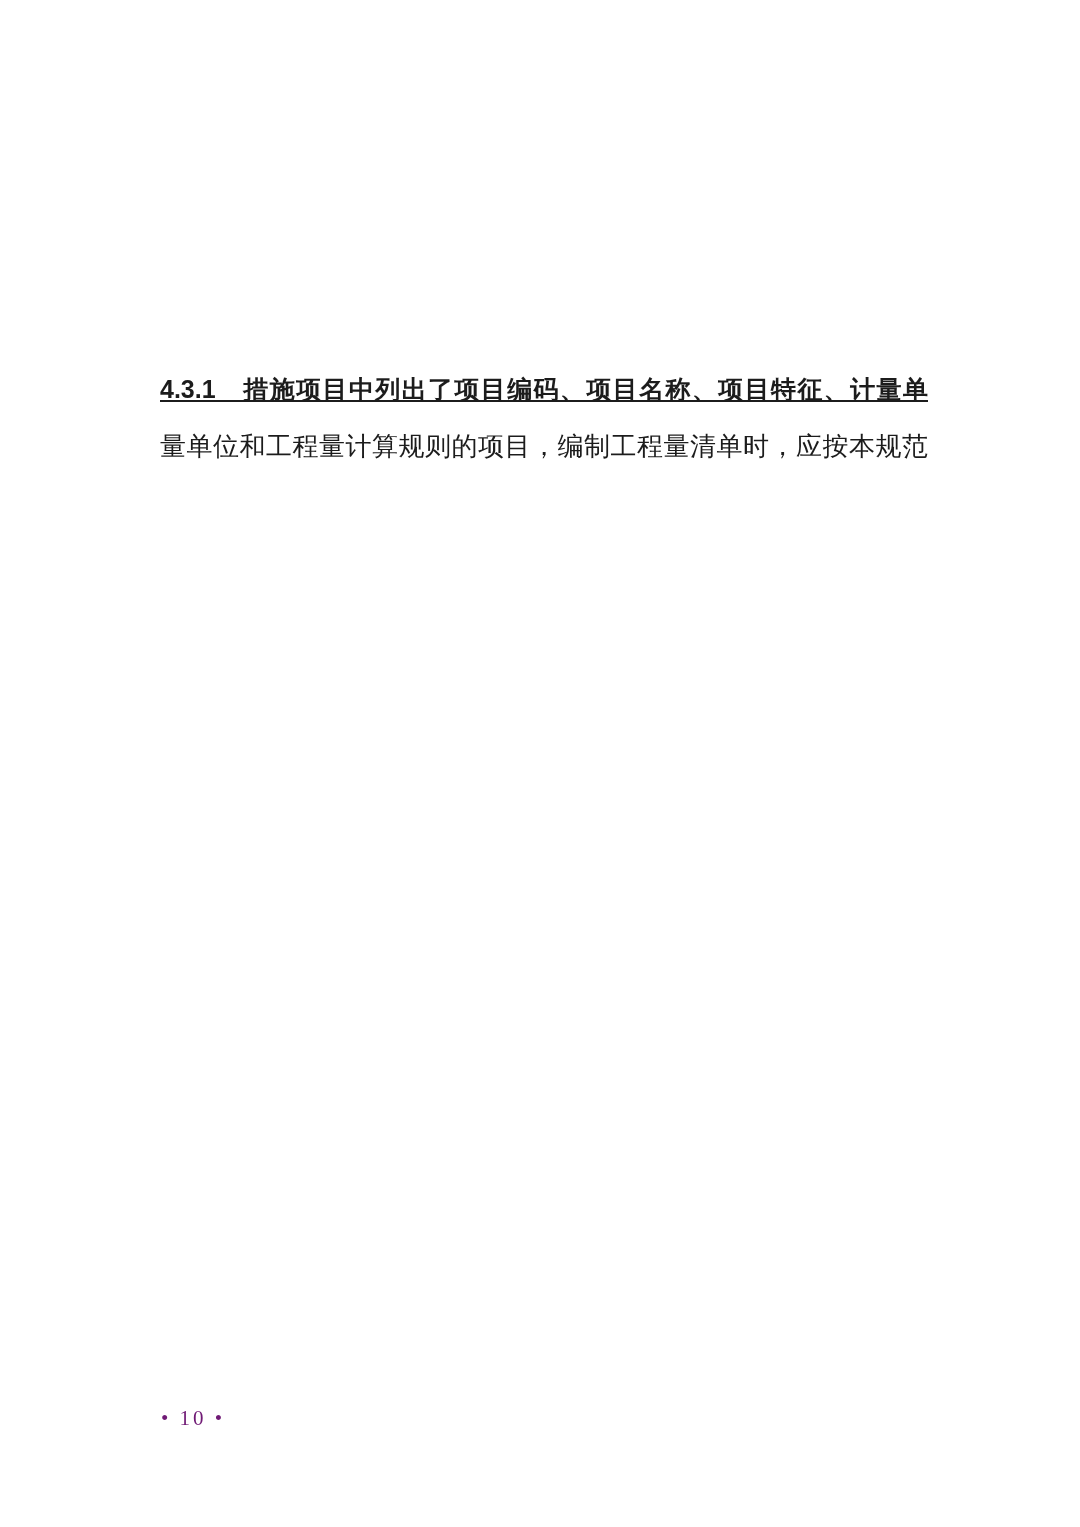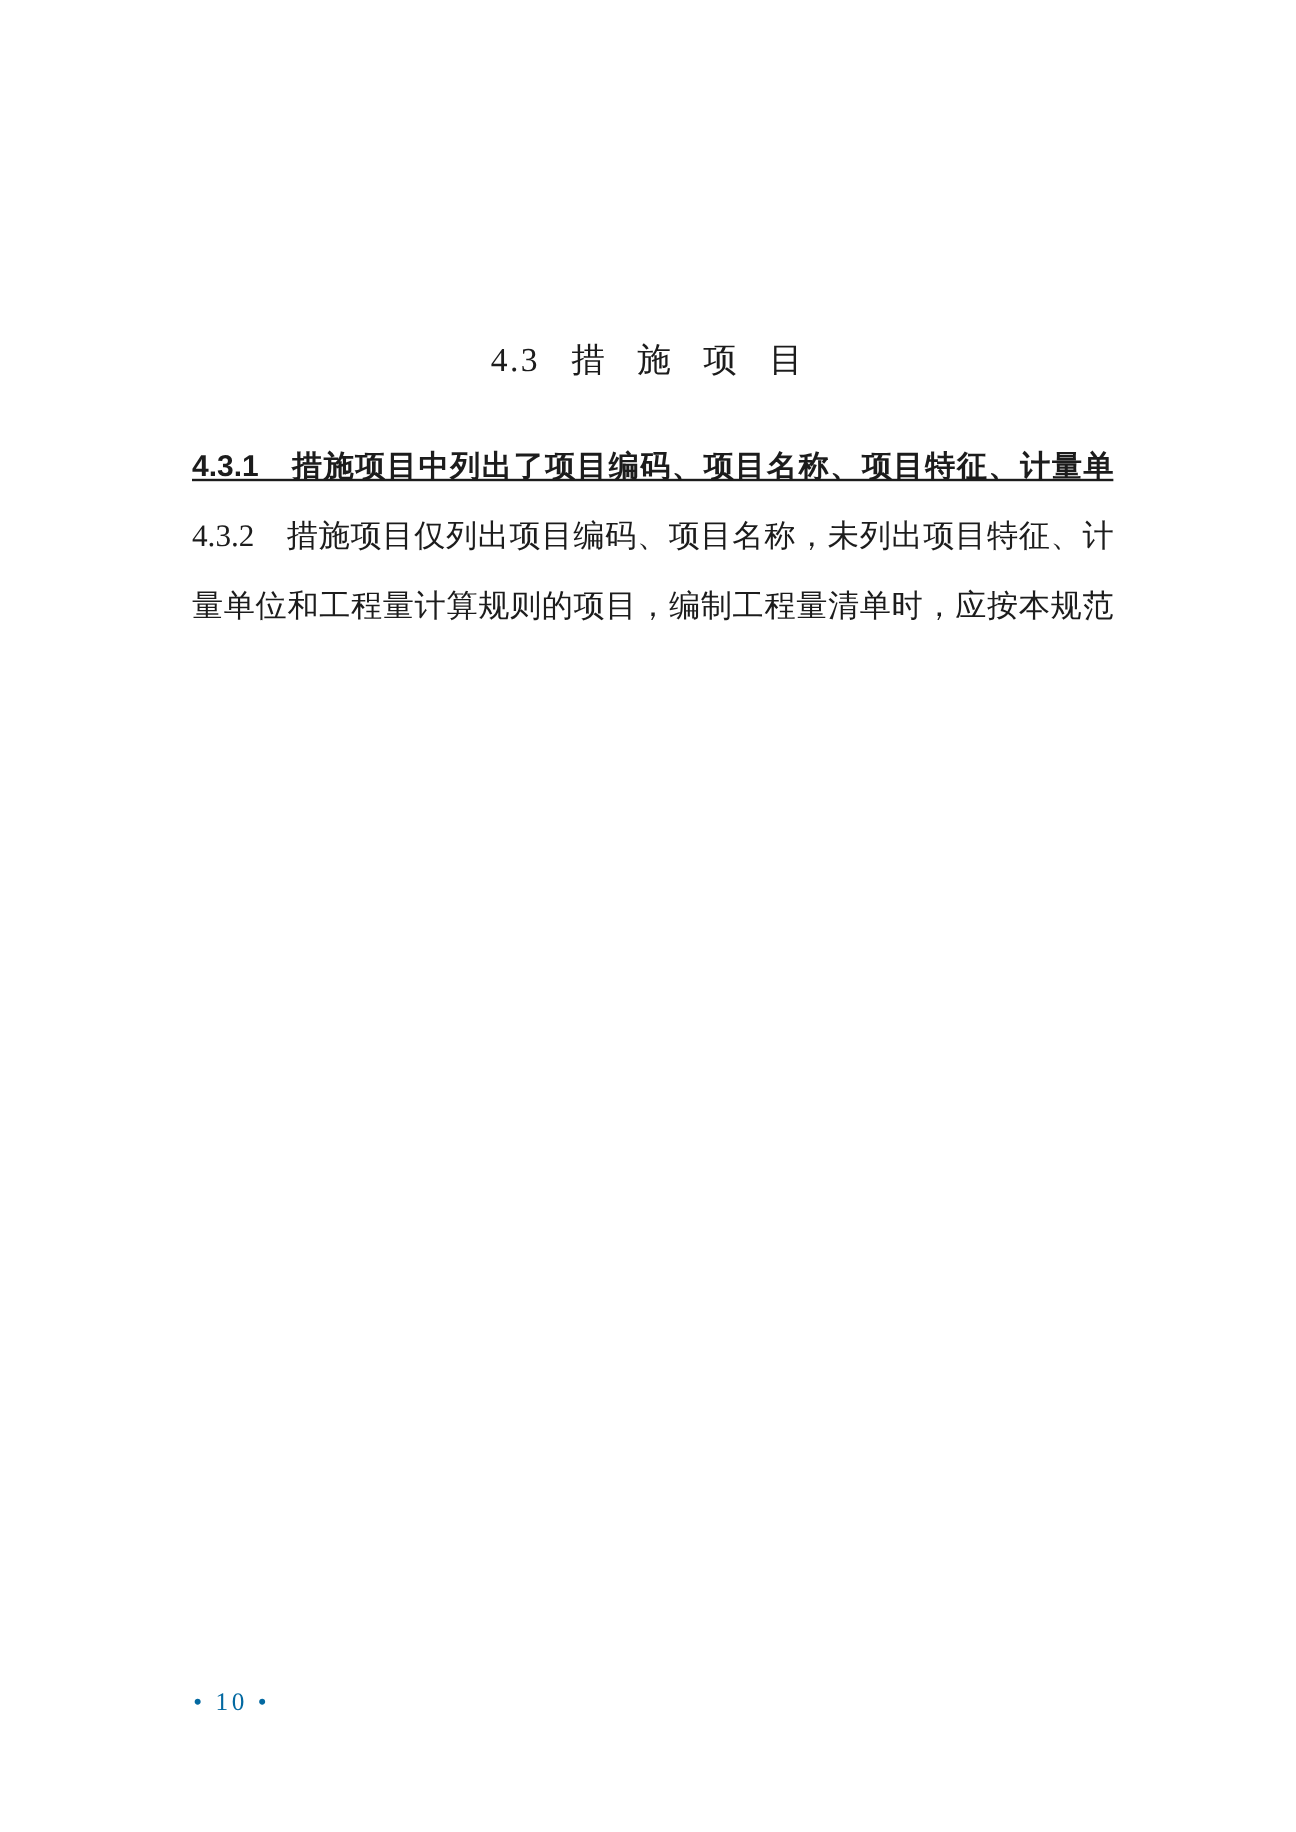--- a/index.html
+++ b/index.html
@@ -61,33 +61,29 @@
   }
   .line.regular {
     font-weight: 400;
   }
   .footer {
     position: absolute;
     left: 161px;
     top: 1406px;
     font-size: 21px;
     letter-spacing: 3px;
-    color: #0369a1;
+    color: #701a75;
   }
 </style>
 </head>
 <body>
 
 <div class="page">
 
-  <div class="heading">
-    <span class="num">4.3</span><span class="ttl">措 施 项 目</span>
-  </div>
 
   <div class="doc-body">
       <div class="line bold just">4.3.1　措施项目中列出了项目编码、项目名称、项目特征、计量单</div>
-      <div class="line regular just">4.3.2　措施项目仅列出项目编码、项目名称，未列出项目特征、计</div>
       <div class="line regular just">量单位和工程量计算规则的项目，编制工程量清单时，应按本规范附</div>
     </div>
 
   <div class="footer">• 10 •</div>
 
 </div>
 
 </body></html>

